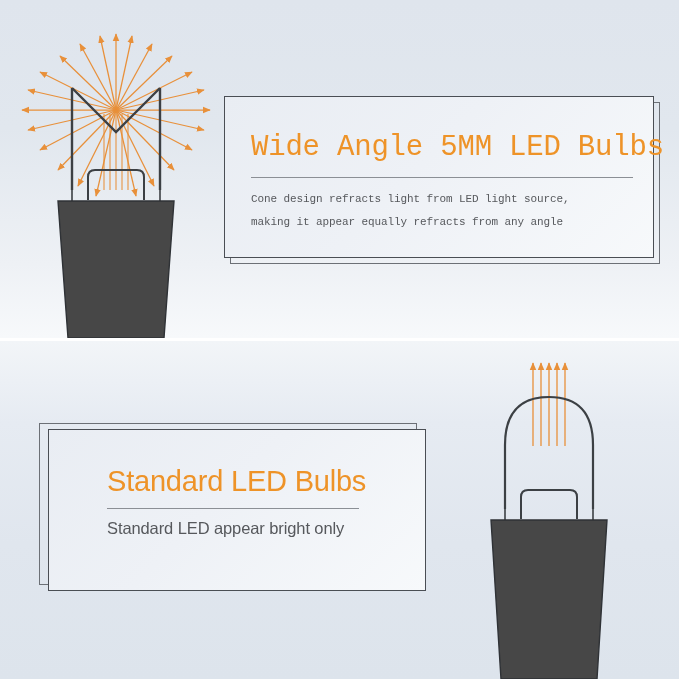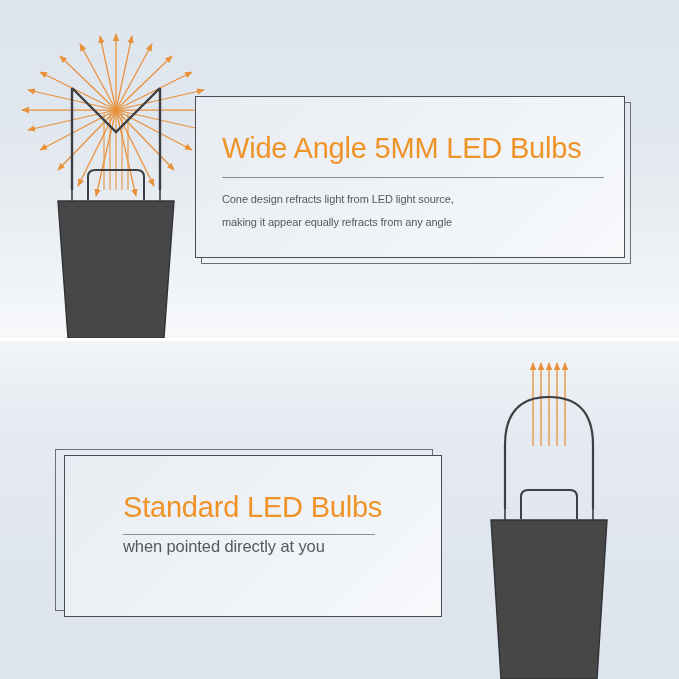--- a/index.html
+++ b/index.html
@@ -91,21 +91,21 @@
     letter-spacing: -0.1px;
   }
 
   
   #callout-wide .callout-shadow {
     left: 6px; top: 6px; width: 430px; height: 162px;
   }
   #callout-wide .callout-main {
     left: 0; top: 0; width: 430px; height: 162px;
   }
-  #callout-wide { left: 195px; top: 96px; width: 442px; height: 174px; }
+  #callout-wide { left: 224px; top: 96px; width: 442px; height: 174px; font-family: Liberation Mono, monospace; }
 
   #callout-wide .headline { font-size: 29px; line-height: 34px; }
   #callout-wide .subline  { font-size: 11px; line-height: 23px; }
 
   
   #callout-standard .callout-shadow {
     left: 0px; top: 0px; width: 378px; height: 162px;
   }
   #callout-standard .callout-main {
     left: 9px; top: 6px; width: 378px; height: 162px;
@@ -214,27 +214,27 @@
         </div>
       </div>
     </div>
 
   </div>
 
   <div id="section-divider"></div>
 
   <div class="panel" id="panel-bottom">
 
-    <div class="callout" id="callout-standard" style="top:108px;margin-left:16px;">
+    <div class="callout" id="callout-standard" style="top:82px;">
       <div class="callout-shadow"></div>
       <div class="callout-main">
         <div class="callout-inner" style="left:58px; right:16px; top:34px;">
           <div class="headline">Standard LED Bulbs</div>
           <div class="rule" style="margin-top:10px; width:252px;"></div>
-          <div class="subline">when pointed directly at you</div>
+          <div class="subline" style="margin-top:8px;">Standard LED appear bright only</div>
         </div>
       </div>
     </div>
 
     <div class="illus" id="illus-std-bulb" style="left:455px; top:8px;">
       <svg width="200" height="330" viewBox="0 0 200 330">
         <defs>
           <marker id="arrHeadS" markerWidth="7" markerHeight="7" refX="5.6" refY="3" orient="auto">
             <path d="M0,0.4 L6.2,3 L0,5.6 z" fill="#e8903a"></path>
           </marker>

